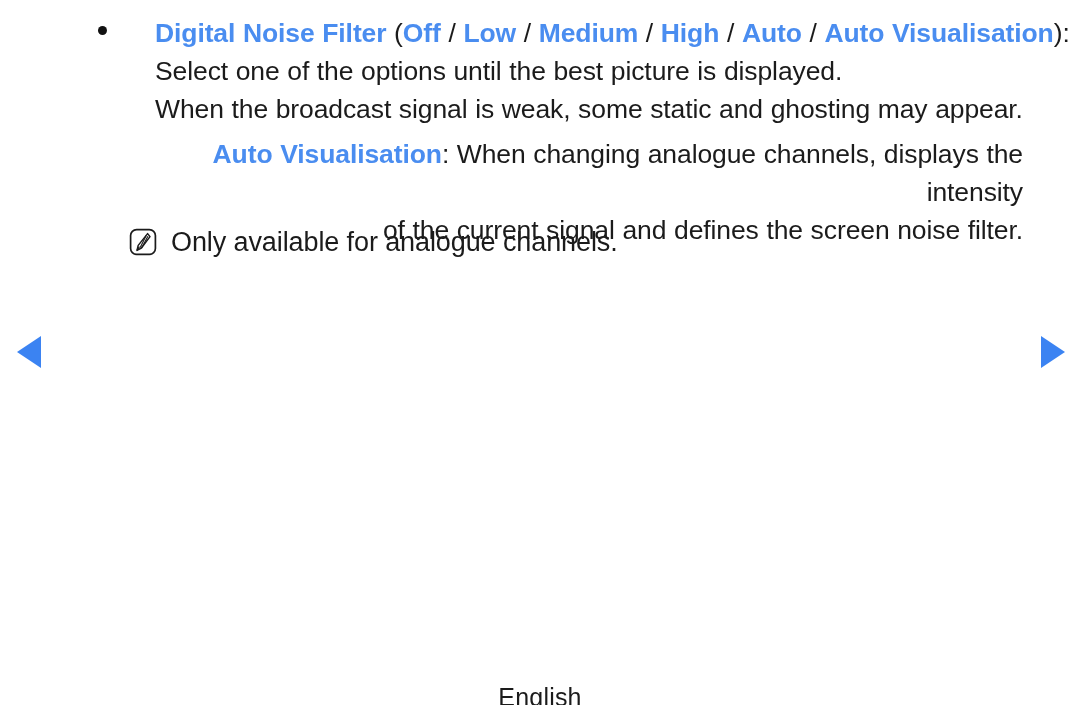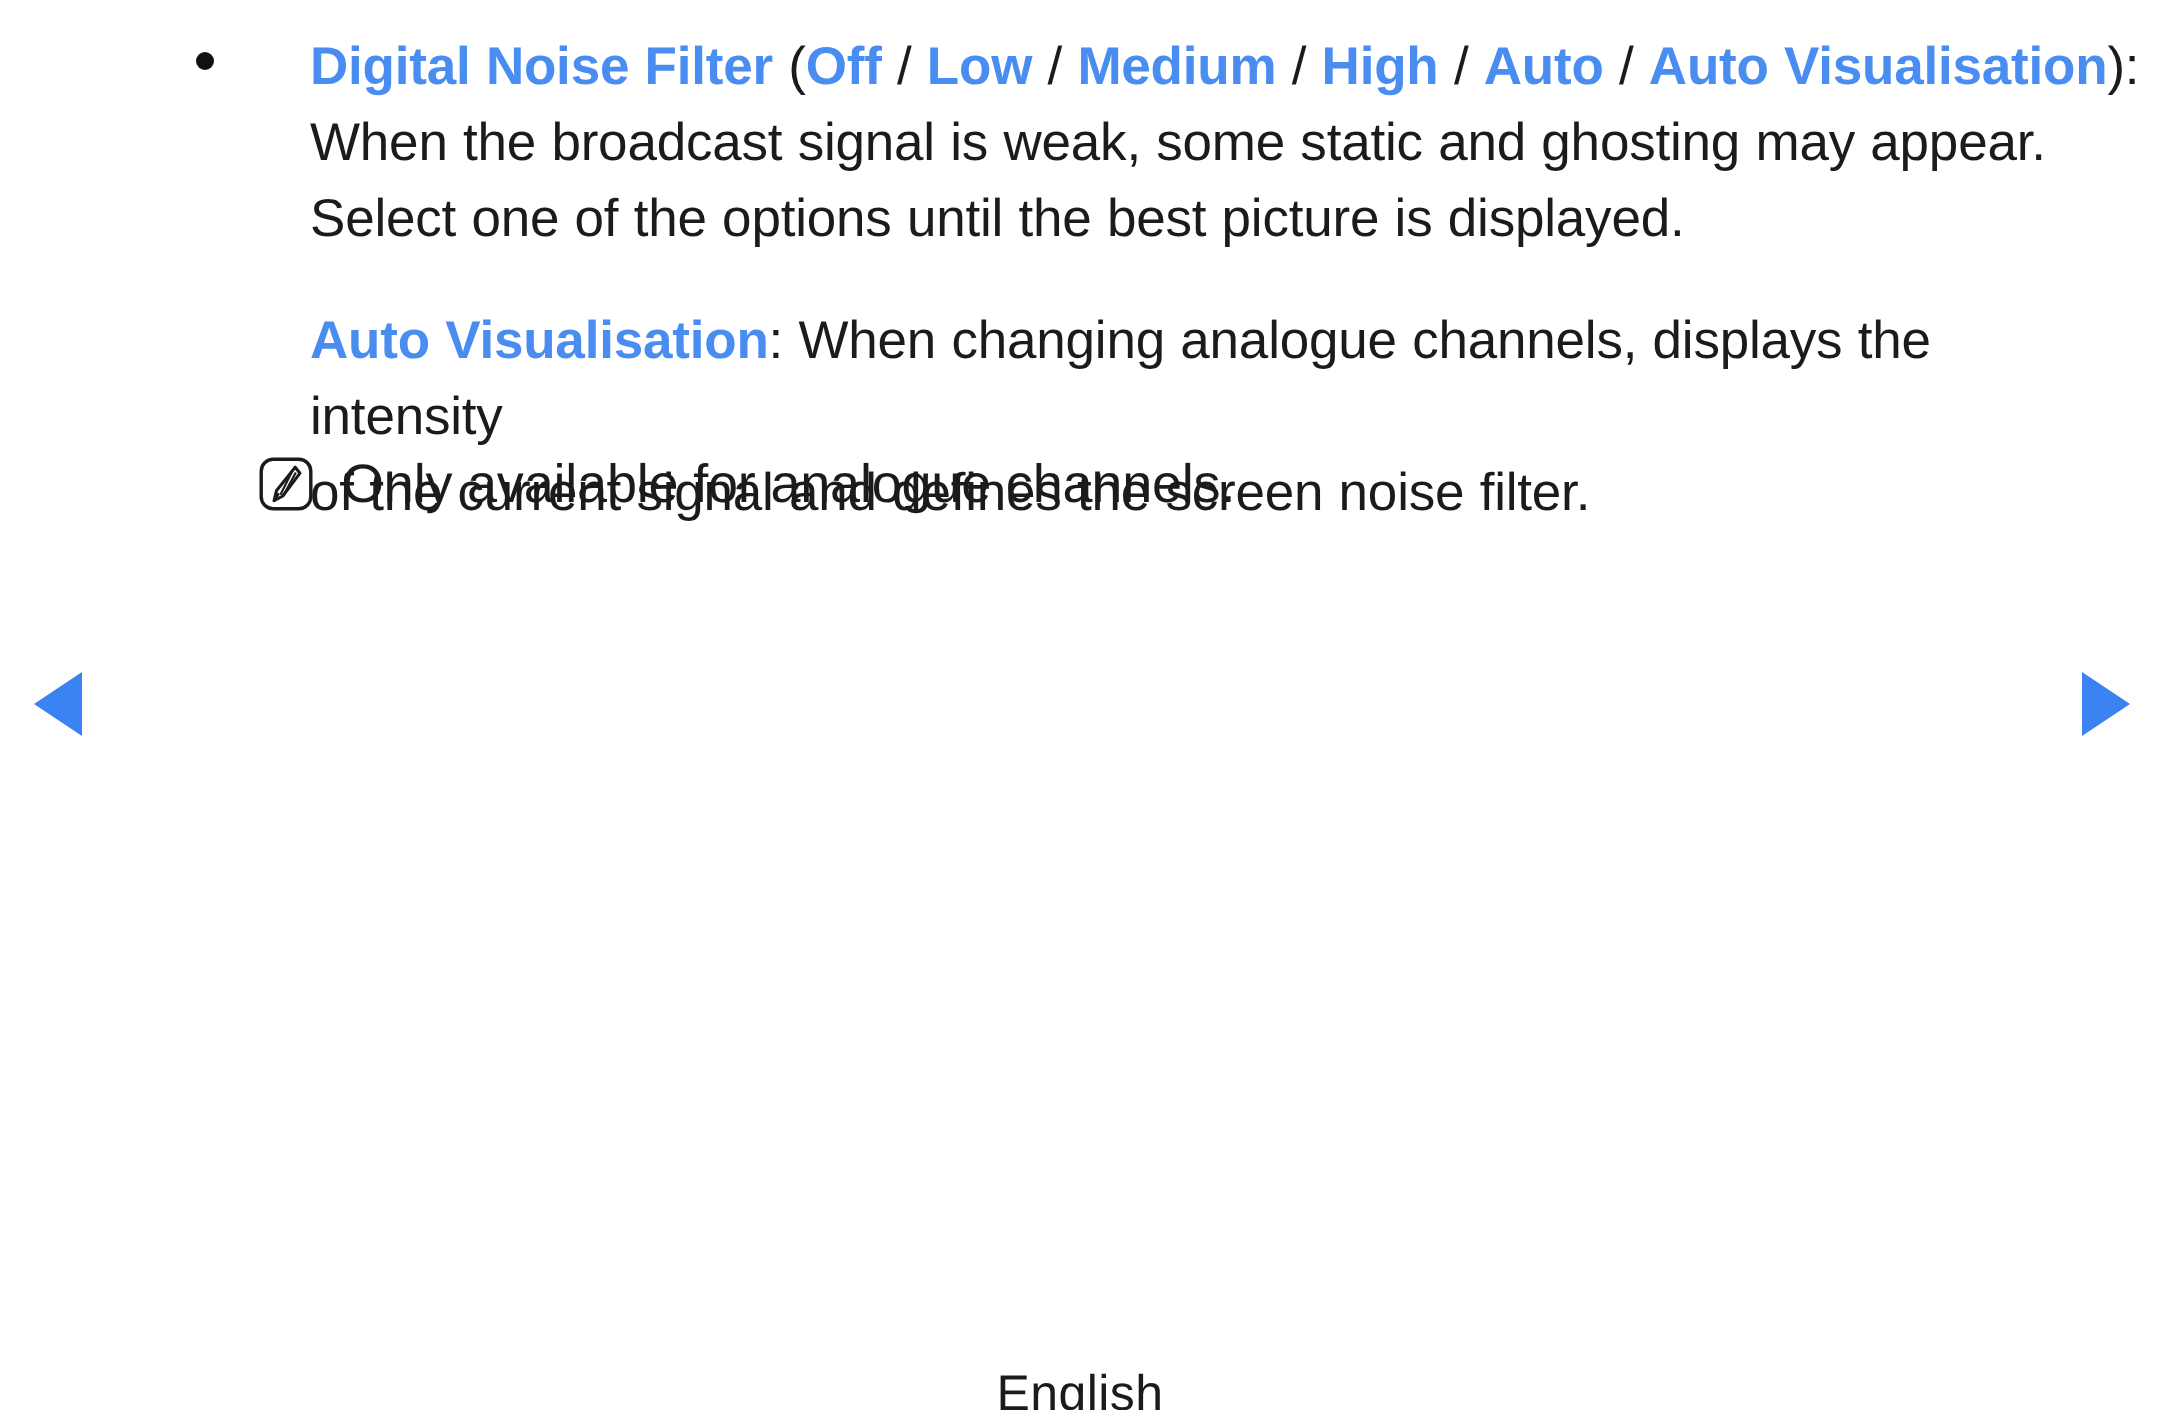--- a/index.html
+++ b/index.html
@@ -72,22 +72,23 @@
   }
 
   .sep {
     color: #1b1b1b;
     font-weight: normal;
   }
 
   .para2-wrap {
     position: absolute;
     left: 133px;
-    top: 151px;
+    top: 135px;
     width: 890px;
+    text-align: right;
   }
 
   
   .note-row {
     position: absolute;
     left: 129px;
     top: 224px;
     width: 880px;
     display: flex;
     align-items: flex-start;
@@ -158,22 +159,22 @@
 
     <div class="bullet-block">
 
       <div class="bullet-row">
         <span class="bullet-dot"></span>
 
         <div class="para head-line">
           <span class="kw">Digital Noise Filter</span><span class="sep"> (</span><span class="kw">Off</span><span class="sep"> / </span><span class="kw">Low</span><span class="sep"> / </span><span class="kw">Medium</span><span class="sep"> / </span><span class="kw">High</span><span class="sep"> / </span><span class="kw">Auto</span><span class="sep"> / </span><span class="kw">Auto Visualisation</span><span class="sep">):</span>
         </div>
 
+        <div class="para">Select one of the options until the best picture is displayed.</div>
         <div class="para">When the broadcast signal is weak, some static and ghosting may appear.</div>
-        <div class="para">Select one of the options until the best picture is displayed.</div>
       </div>
 
     </div>
 
     <div class="para2-wrap">
       <div class="para"><span class="kw">Auto Visualisation</span><span class="sep">: </span><span class="sep">When changing analogue channels, displays the intensity</span></div>
       <div class="para">of the current signal and defines the screen noise filter.</div>
     </div>
 
     <div class="note-row">

